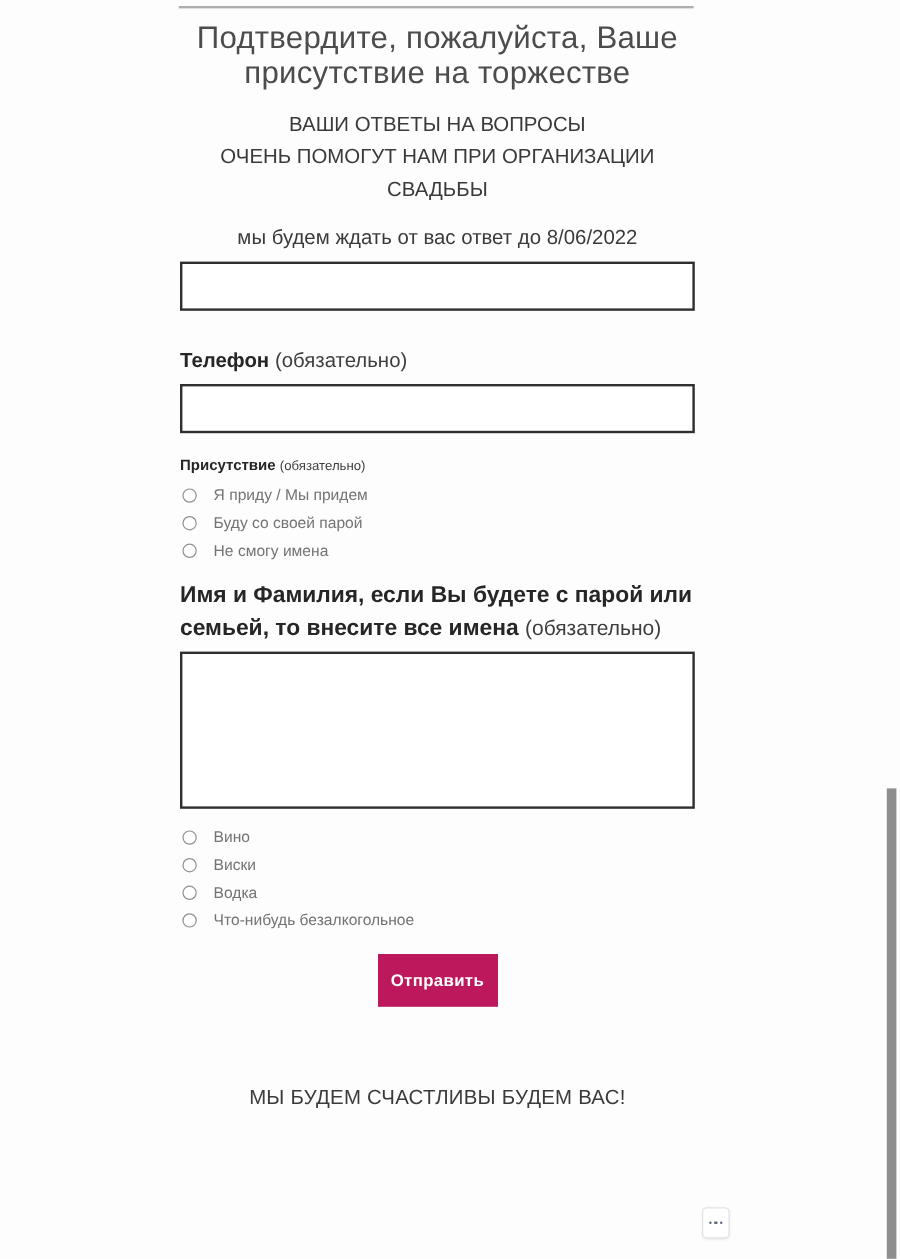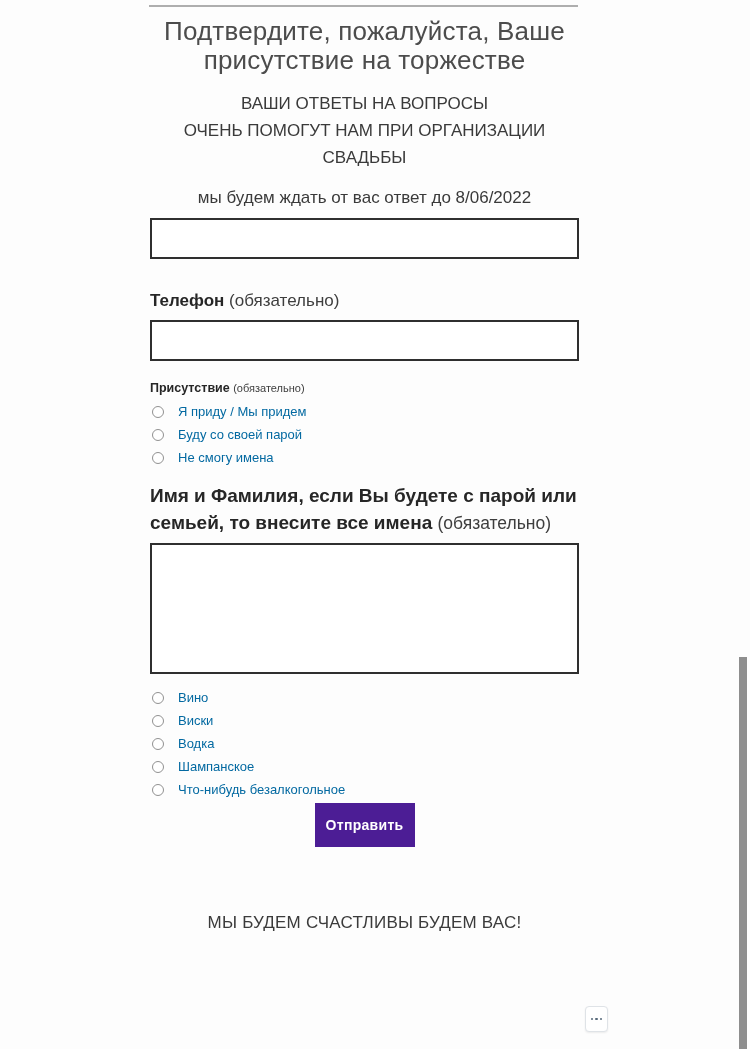--- a/index.html
+++ b/index.html
@@ -60,41 +60,41 @@
     display:flex; align-items:center;
     height:23px; cursor:pointer;
   }
   .radio-circle {
     width:12px; height:12px; flex:0 0 12px;
     border:1px solid #919191; border-radius:50%;
     background:#fff; margin-left:2px;
   }
   .radio-text {
     margin-left:14px;
-    font-size:13px; color:#0369a1; line-height:23px;
+    font-size:13px; color:#737373; line-height:23px;
   }
   .big-label {
     margin-top:13px;
     font-size:19px; line-height:27px; color:#262626; font-weight:700;
   }
   .big-label .note { font-weight:400; font-size:17.5px; color:#3e3e3e; }
   .guests-textarea {
     display:block; margin-top:6px;
     width:429px; height:131px;
     border:2px solid #2f2f2f; background:#fff;
     font-family:"Liberation Sans", sans-serif;
     font-size:16px; padding:8px 10px; color:#222;
     resize:none; border-radius:0; outline:none;
   }
   .drinks-label { margin-top:24px; }
   .drinks-group { margin-top:12px; }
   .submit-btn {
-    display:block; margin:2px auto 0;
+    display:block; margin:17px auto 0;
     width:100px; height:44px;
-    background:#4c1d95; color:#ffffff;
+    background:#be185d; color:#ffffff;
     border:none; cursor:pointer;
     font-family:"Liberation Sans", sans-serif;
     font-size:14px; font-weight:700; letter-spacing:0.3px;
   }
   .footer-message {
     margin-top:64px;
     font-size:17px; line-height:24px;
     color:#3b3b3b; text-align:center; letter-spacing:0.2px;
   }
   .more-widget {
@@ -173,24 +173,20 @@
     <div class="radio-row">
       <span class="radio-circle"></span>
       <span class="radio-text">Виски</span>
     </div>
     <div class="radio-row">
       <span class="radio-circle"></span>
       <span class="radio-text">Водка</span>
     </div>
     <div class="radio-row">
       <span class="radio-circle"></span>
-      <span class="radio-text">Шампанское</span>
-    </div>
-    <div class="radio-row">
-      <span class="radio-circle"></span>
       <span class="radio-text">Что-нибудь безалкогольное</span>
     </div>
   </div>
 
   <button class="submit-btn">Отправить</button>
 
   <div class="footer-message">МЫ БУДЕМ СЧАСТЛИВЫ БУДЕМ ВАС!</div>
 
 </div>
 

